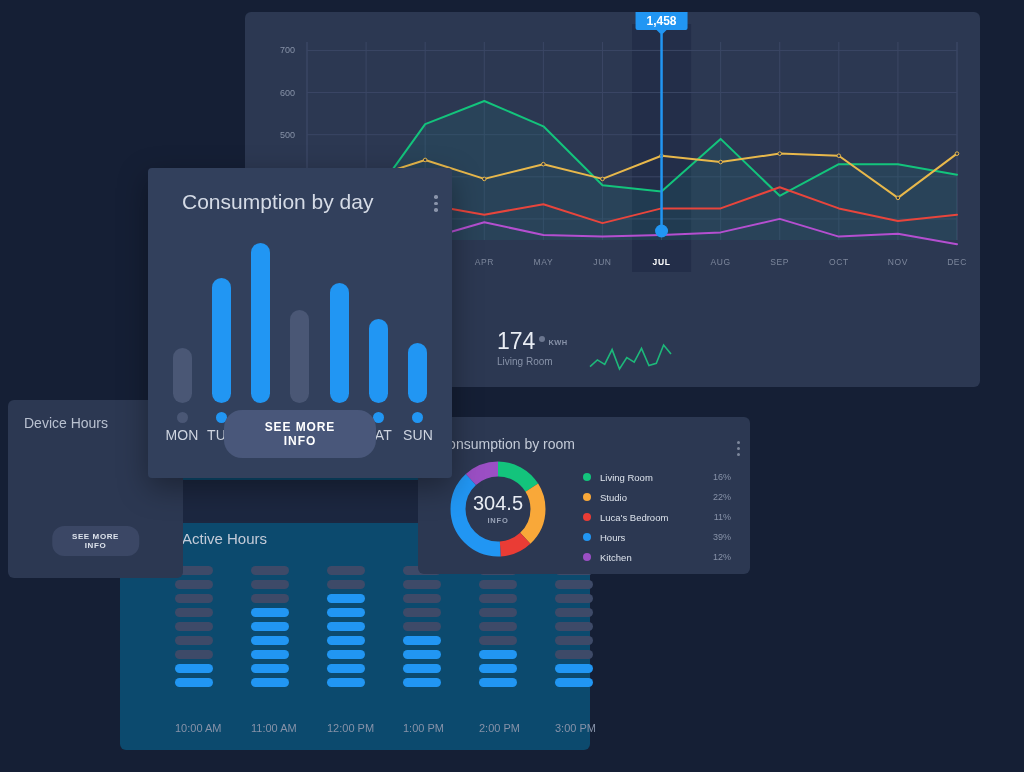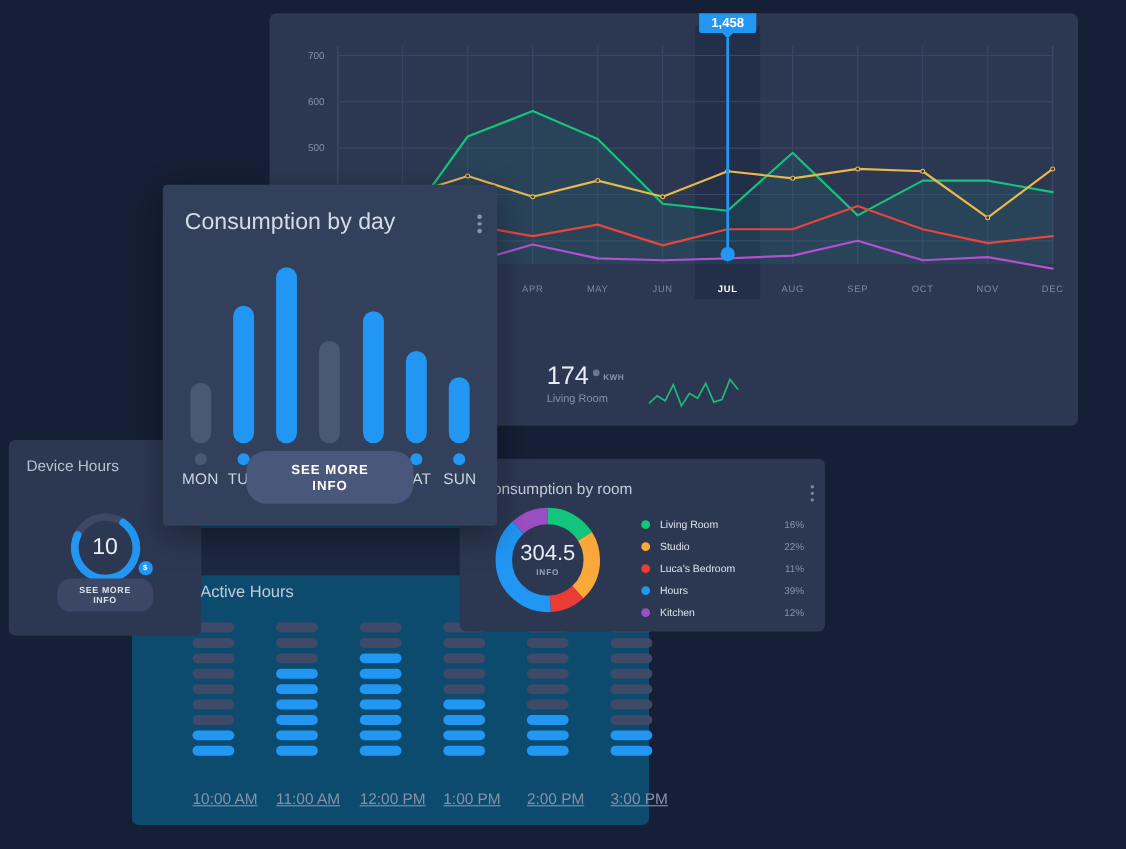--- a/index.html
+++ b/index.html
@@ -59,21 +59,21 @@
   #hours-card { left:120px; top:472px; width:470px; height:278px; background:#0c4a6e; }
   #hours-inset { position:absolute; left:62px; top:8px; width:300px; height:43px;
                  background:#1c2740; }
   #hours-title { position:absolute; left:62px; top:58px; }
   #hours-title.card-title { font-size:15px; color:#c4cbd8; }
   #hours-grid { position:absolute; left:55px; top:94px; display:flex; gap:38px; }
   .hcol { display:flex; flex-direction:column-reverse; gap:5px; align-items:center; }
   .hseg { width:38px; height:9px; border-radius:5px; background:#3e4a68; }
   .hseg.on { background:#2196f3; }
   #hours-labels { position:absolute; left:55px; bottom:16px; display:flex; gap:38px; }
-  .hlabel { width:38px; text-align:center; color:#8792a8; font-size:14px; white-space:nowrap;text-decoration:underline; }
+  .hlabel { width:38px; text-align:center; color:#8792a8; font-size:11px; white-space:nowrap; }
 
   
   #room-card { left:418px; top:417px; width:332px; height:157px; background:#2c3852; }
   #room-title { position:absolute; left:20px; top:19px; }
   #room-title.card-title { font-size:14px; color:#c4cbd8; }
   #room-kebab { right:10px; top:24px; }
   #donut-wrap { position:absolute; left:28px; top:40px; width:104px; height:104px; }
   #donut-center { position:absolute; inset:0; display:flex; flex-direction:column;
                   align-items:center; justify-content:center; }
   #donut-val { color:#e8ecf3; font-size:20px; line-height:1; }
@@ -81,21 +81,21 @@
                 margin-top:3px; }
   #legend { position:absolute; left:165px; top:50px; width:148px; }
   .lrow { display:flex; align-items:center; height:20px; }
   .ldot { width:8px; height:8px; border-radius:50%; flex:0 0 8px; }
   .lname { color:#dde3ec; font-size:9.5px; margin-left:9px; flex:1; }
   .lpct { color:#8792a8; font-size:9px; }
 
   
   #day-card { left:148px; top:168px; width:304px; height:310px; background:#32405c;
               border-radius:4px; box-shadow:0 10px 30px rgba(0,0,0,.35); }
-  #day-title { position:absolute; left:20px; top:22px; color:#d5dbe6; font-size:21px;
+  #day-title { position:absolute; left:34px; top:22px; color:#d5dbe6; font-size:21px;
                font-weight:400;text-align:right; }
   #day-kebab { right:14px; top:27px; }
   #day-kebab i { background:#8b95ab; width:3.5px; height:3.5px; }
   #bars { position:absolute; left:20px; top:70px; width:264px; height:205px;
           display:flex; align-items:flex-end; justify-content:space-between; }
   .bcol { display:flex; flex-direction:column; align-items:center; width:28px; }
   .bar { width:19px; border-radius:10px; background:#2196f3; }
   .bar.off { background:#4a5775; }
   .bdot { width:11px; height:11px; border-radius:50%; background:#2196f3; margin-top:9px; }
   .bdot.off { background:#4a5775; }
@@ -259,28 +259,20 @@
         <div class="hlabel">11:00 AM</div>
         <div class="hlabel">12:00 PM</div>
         <div class="hlabel">1:00 PM</div>
         <div class="hlabel">2:00 PM</div>
         <div class="hlabel">3:00 PM</div>
       </div>
   </div>
 
   <div class="card" id="limit-card">
     <div class="card-title" id="limit-title">Device Hours</div>
-    <div id="gauge-wrap">
-      <svg width="72" height="72" id="gauge-svg">
-          <circle cx="36" cy="36" r="28" fill="none" stroke="#3c4866" stroke-width="7"></circle>
-          <circle cx="36" cy="36" r="28" fill="none" stroke="#2196f3" stroke-width="7" stroke-dasharray="126.66901579274045 175.92918860102841" stroke-linecap="round" transform="rotate(-55 36 36)"></circle>
-        </svg>
-      <div id="gauge-val">10</div>
-      <div id="gauge-badge">$</div>
-    </div>
     <button id="limit-btn">SEE MORE INFO</button>
   </div>
 
   <div class="card" id="room-card">
     <div class="card-title" id="room-title">Consumption by room</div>
     <div class="kebab" id="room-kebab">
       <i></i>
         <i></i>
         <i></i>
     </div>

